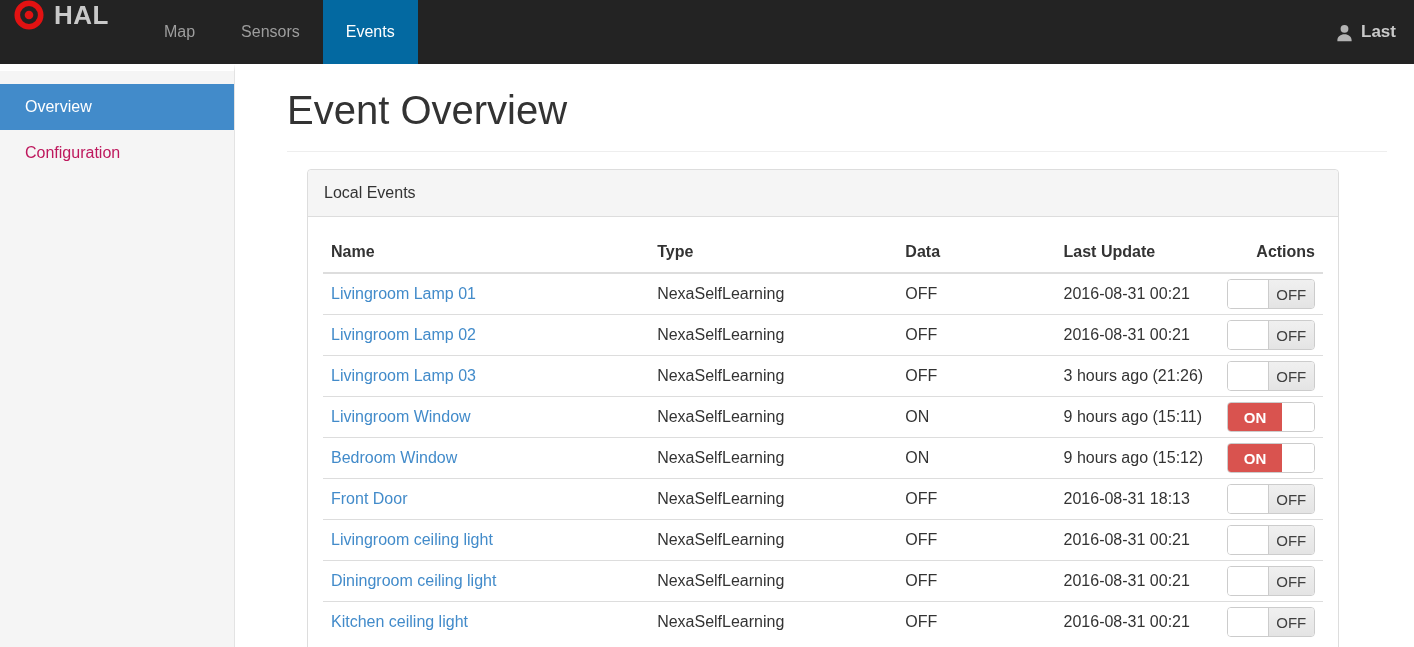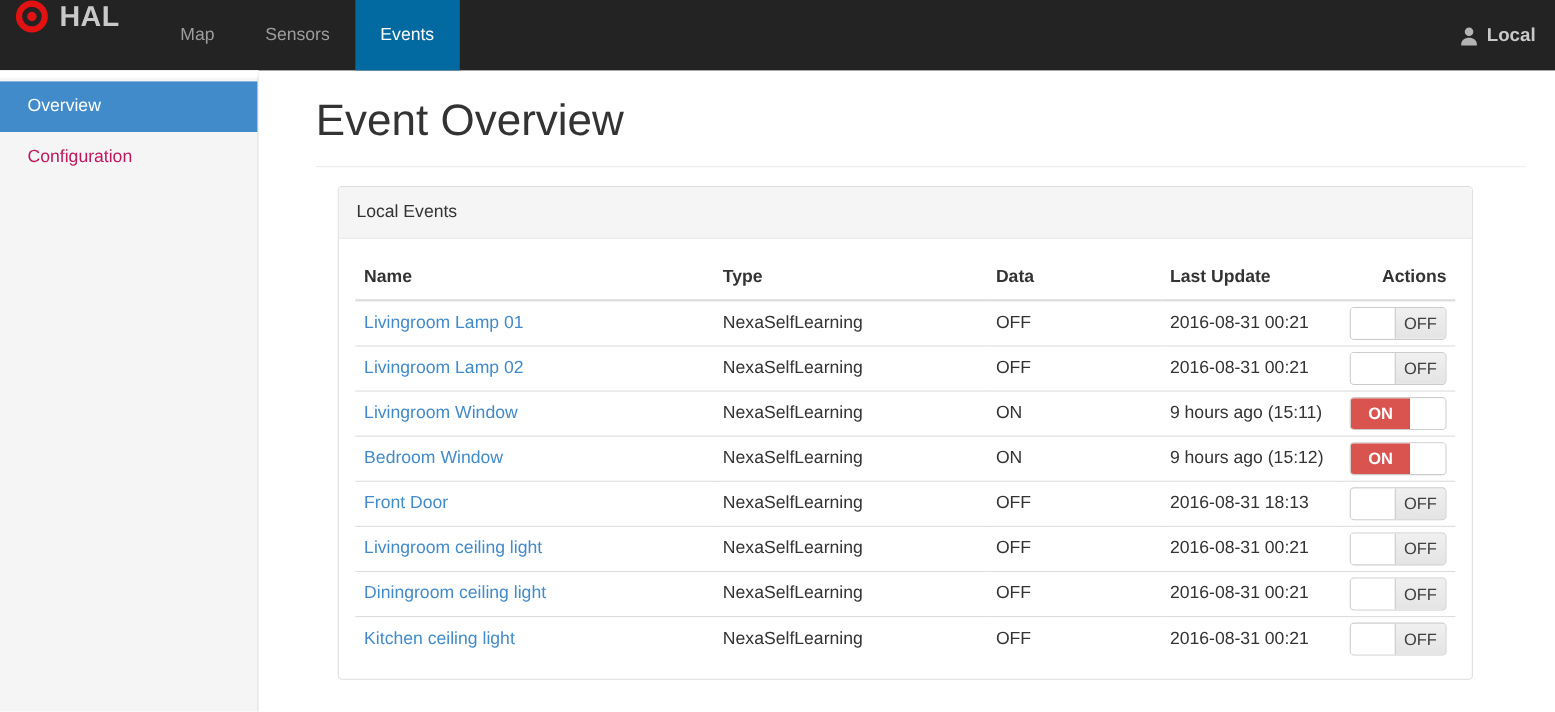--- a/index.html
+++ b/index.html
@@ -32,21 +32,21 @@
     padding: 0 18px; color: #c9c9c9; font-size: 17px; font-weight: bold; cursor: pointer;
   }
   .user-icon { width: 19px; height: 19px; fill: #b3b3b3; display: block; }
 
   
   .layout { display: flex; height: 583px; }
   .sidebar {
     flex: 0 0 235px; width: 235px;
     background: #f5f5f5; border-right: 1px solid #e3e3e3;
     border-top: 7px solid #fff;
-    padding-top: 3px;
+    padding-top: 13px;
   }
   .side-item {
     display: block; padding: 14px 25px; font-size: 16px;
     color: #be185d; text-decoration: none; cursor: pointer;
   }
   .side-item.active { background: #428bca; color: #fff; }
 
   .main { flex: 1 1 auto; padding: 0 27px 0 52px; overflow: hidden; }
   .page-title {
     margin: 24px 0 0 0; padding: 0 0 18px 0;
@@ -118,21 +118,21 @@
   </div>
   <nav class="nav-links">
     <a class="nav-link">Map</a>
     <a class="nav-link">Sensors</a>
     <a class="nav-link active">Events</a>
   </nav>
   <div class="nav-user">
     <svg class="user-icon" viewBox="0 0 16 16">
       <path d="M8 8.2a3.3 3.3 0 1 0 0-6.6 3.3 3.3 0 0 0 0 6.6zm-6 6.3c0-3 2.7-5 6-5s6 2 6 5v.9H2z"></path>
     </svg>
-    <span>Local</span>
+    <span>Last</span>
   </div>
 </header>
 
 <div class="layout">
   <aside class="sidebar">
     <a class="side-item active">Overview</a>
     <a class="side-item">Configuration</a>
   </aside>
 
   <main class="main">
@@ -171,20 +171,32 @@
     <td>OFF</td>
     <td>2016-08-31 00:21</td>
     <td>
       <div class="switch off">
         <span class="sw-label">OFF</span>
         <span class="sw-handle"></span>
       </div>
     </td>
   </tr>
 
+  <tr>
+    <td><a class="event-link">Livingroom Lamp 03</a></td>
+    <td>NexaSelfLearning</td>
+    <td>OFF</td>
+    <td>3 hours ago (21:26)</td>
+    <td>
+      <div class="switch off">
+        <span class="sw-label">OFF</span>
+        <span class="sw-handle"></span>
+      </div>
+    </td>
+  </tr>
 
   <tr>
     <td><a class="event-link">Livingroom Window</a></td>
     <td>NexaSelfLearning</td>
     <td>ON</td>
     <td>9 hours ago (15:11)</td>
     <td>
       <div class="switch on">
         <span class="sw-label">ON</span>
         <span class="sw-handle"></span>

